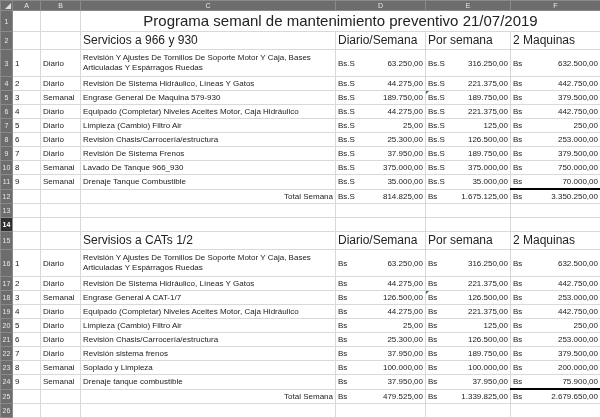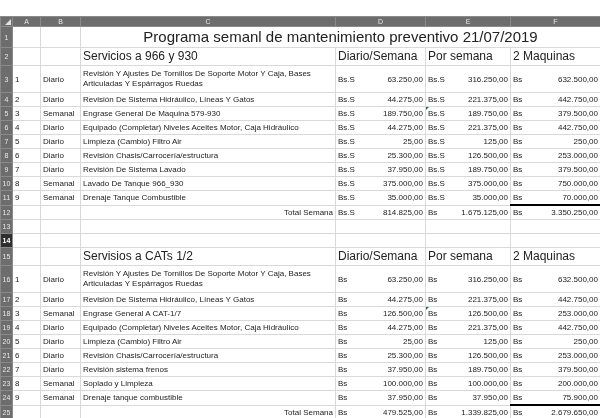--- a/index.html
+++ b/index.html
@@ -1,17 +1,17 @@
 <!DOCTYPE html>
 <html><head>
 <meta charset="utf-8">
 <style>
   html, body { margin:0; padding:0; background:#fff; }
   body { width:600px; height:418px; overflow:hidden; font-family:"Liberation Sans", sans-serif; font-size:8px; color:#222; }
-  .sheet { position:relative; width:600px; height:326px;margin-top:16px; }
+  .sheet { position:relative; width:600px; height:326px; }
   table { border-collapse:collapse; table-layout:fixed; width:600px; }
   td { border:1px solid #d9d9d9; padding:0 2px; white-space:nowrap; overflow:hidden; height:13px; line-height:13px; vertical-align:middle; }
   .colhdr td { background:#6d6d6d; color:#e8e8e8; text-align:center; height:9px; line-height:9px; font-size:7px; border-color:#8a8a8a; }
   td.rh { background:#6d6d6d; color:#e8e8e8; text-align:center; font-size:7px; border-color:#8a8a8a; padding:0; }
   td.rh.sel { background:#2f2f2f; color:#fff; font-weight:bold; }
   td.corner { background:#6d6d6d; position:relative; }
   td.corner::after { content:""; position:absolute; right:1px; bottom:1px; border-left:6px solid transparent; border-bottom:6px solid #e0e0e0; }
   .title td.big { font-size:15px; text-align:center; height:20px; line-height:20px; }
   .sub td.mid { font-size:12px; height:17px; line-height:17px; }
   .center { }
@@ -205,21 +205,21 @@
             <div style="display:flex;justify-content:space-between;">
               <span>Bs</span>
               <span>253.000,00</span>
             </div>
           </td>
         </tr>
         <tr>
           <td class="rh">9</td>
           <td class="center">7</td>
           <td>Diario</td>
-          <td>Revisión De Sistema Lavado</td>
+          <td>Revisión De Sistema Frenos</td>
           <td>
             <div style="display:flex;justify-content:space-between;">
               <span>Bs.S</span>
               <span>37.950,00</span>
             </div>
           </td>
           <td>
             <div style="display:flex;justify-content:space-between;">
               <span>Bs.S</span>
               <span>189.750,00</span>

